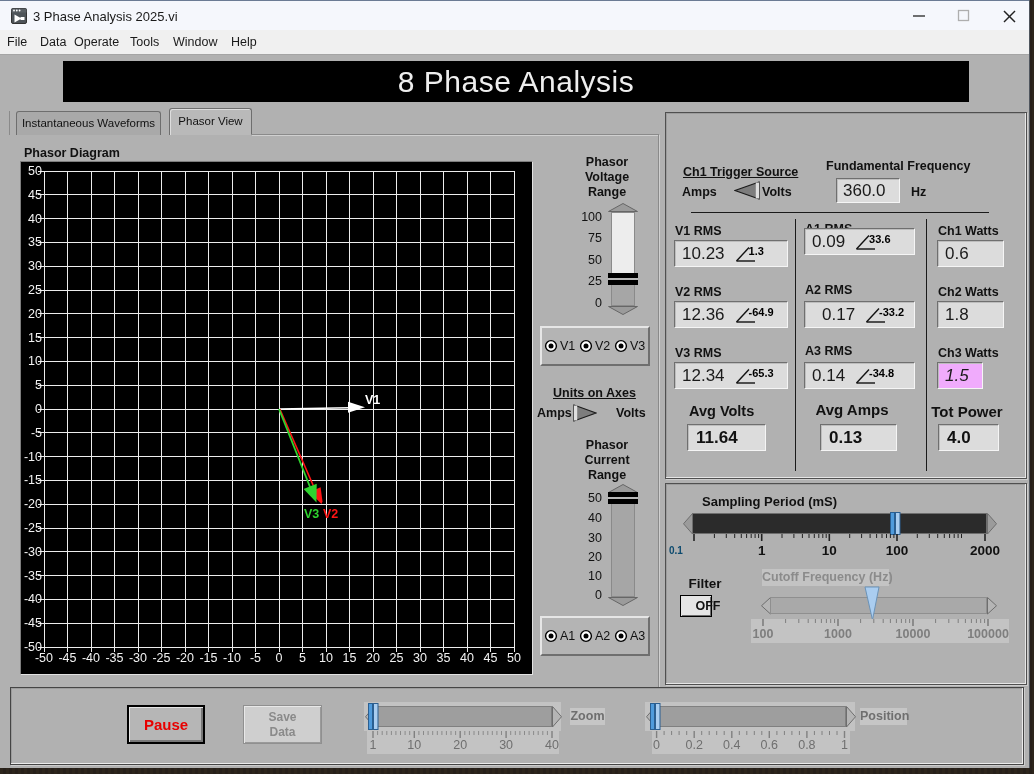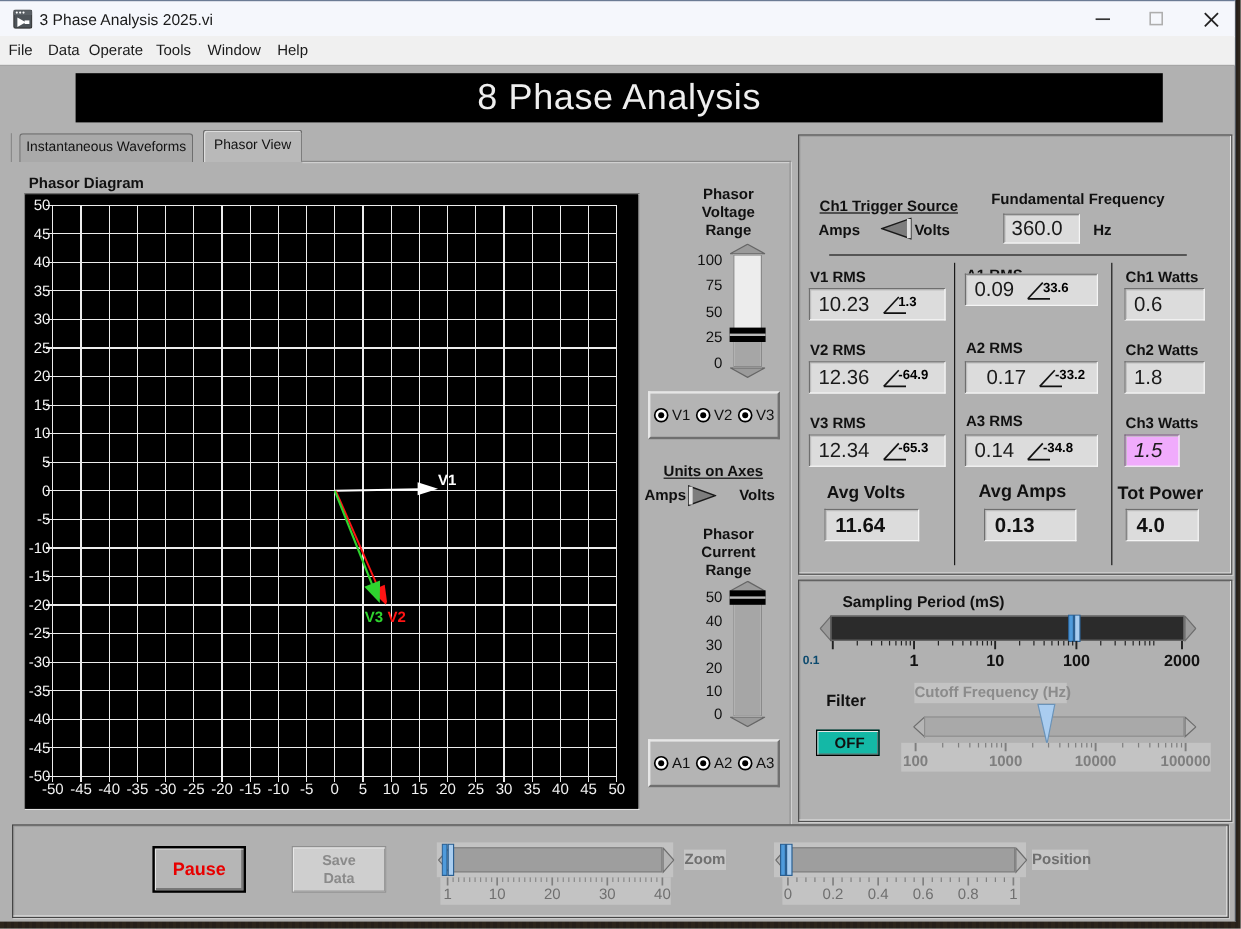--- a/index.html
+++ b/index.html
@@ -354,21 +354,21 @@
         <line x1="274.2" y1="0" x2="274.2" y2="4" stroke="#222" stroke-width="1"></line>
         <line x1="278.1" y1="0" x2="278.1" y2="4" stroke="#222" stroke-width="1"></line>
         <line x1="281.5" y1="0" x2="281.5" y2="4" stroke="#222" stroke-width="1"></line>
       </svg>
 <div style="position:absolute;left:669px;top:544px;width:50px;height:14px;font-size:10px;font-weight:bold;color:#0c4a6e;text-align:left;line-height:14px;white-space:nowrap;">0.1</div>
 <div style="position:absolute;left:736.7px;top:544px;width:50px;height:14px;font-size:13.5px;font-weight:bold;color:#111;text-align:center;line-height:14px;white-space:nowrap;">1</div>
 <div style="position:absolute;left:804.3px;top:544px;width:50px;height:14px;font-size:13.5px;font-weight:bold;color:#111;text-align:center;line-height:14px;white-space:nowrap;">10</div>
 <div style="position:absolute;left:872px;top:544px;width:50px;height:14px;font-size:13.5px;font-weight:bold;color:#111;text-align:center;line-height:14px;white-space:nowrap;">100</div>
 <div style="position:absolute;left:960px;top:544px;width:50px;height:14px;font-size:13.5px;font-weight:bold;color:#111;text-align:center;line-height:14px;white-space:nowrap;">2000</div>
 <div style="position:absolute;left:682px;top:577px;width:46px;height:14px;font-size:13.5px;font-weight:bold;color:#111;text-align:center;line-height:14px;white-space:nowrap;">Filter</div>
-<div style="position:absolute;left:680px;top:595px;width:53px;height:22px;background:#14b8a6;border:1px solid #000;box-shadow:inset 1px 1px 0 #e5e5e5,inset -1px -1px 0 #6e6e6e;box-sizing:border-box;margin-top:13px;">
+<div style="position:absolute;left:680px;top:595px;width:32px;height:22px;background:#e5e5e5;border:1px solid #000;box-shadow:inset 1px 1px 0 #e5e5e5,inset -1px -1px 0 #6e6e6e;box-sizing:border-box;">
         <div style="position:absolute;left:0px;top:1px;width:54px;height:19px;font-size:12.5px;font-weight:bold;color:#111;text-align:center;line-height:19px;white-space:nowrap;">OFF</div>
       </div>
 <div style="position:absolute;left:762px;top:569px;width:127px;height:17px;background:#c3c3c3;">
         <div style="position:absolute;left:0px;top:1px;width:127px;height:15px;font-size:12.5px;font-weight:bold;color:#8b8b8b;text-align:center;line-height:15px;white-space:nowrap;">Cutoff Frequency (Hz)</div>
       </div>
 <svg style="position:absolute;left:761px;top:597px;width:10px;height:17.5px;" width="10" height="17.5">
         <polygon points="9.5,0.5 9.5,17.0 0.5,8.75" fill="#b5b5b5" stroke="#6e6e6e" stroke-width="1"></polygon>
       </svg>
 <div style="position:absolute;left:770px;top:597px;width:217px;height:17px;background:#a9a9a9;border:1px solid #8f8f8f;box-sizing:border-box;"></div>
 <svg style="position:absolute;left:987px;top:597px;width:10px;height:17.5px;" width="10" height="17.5">

